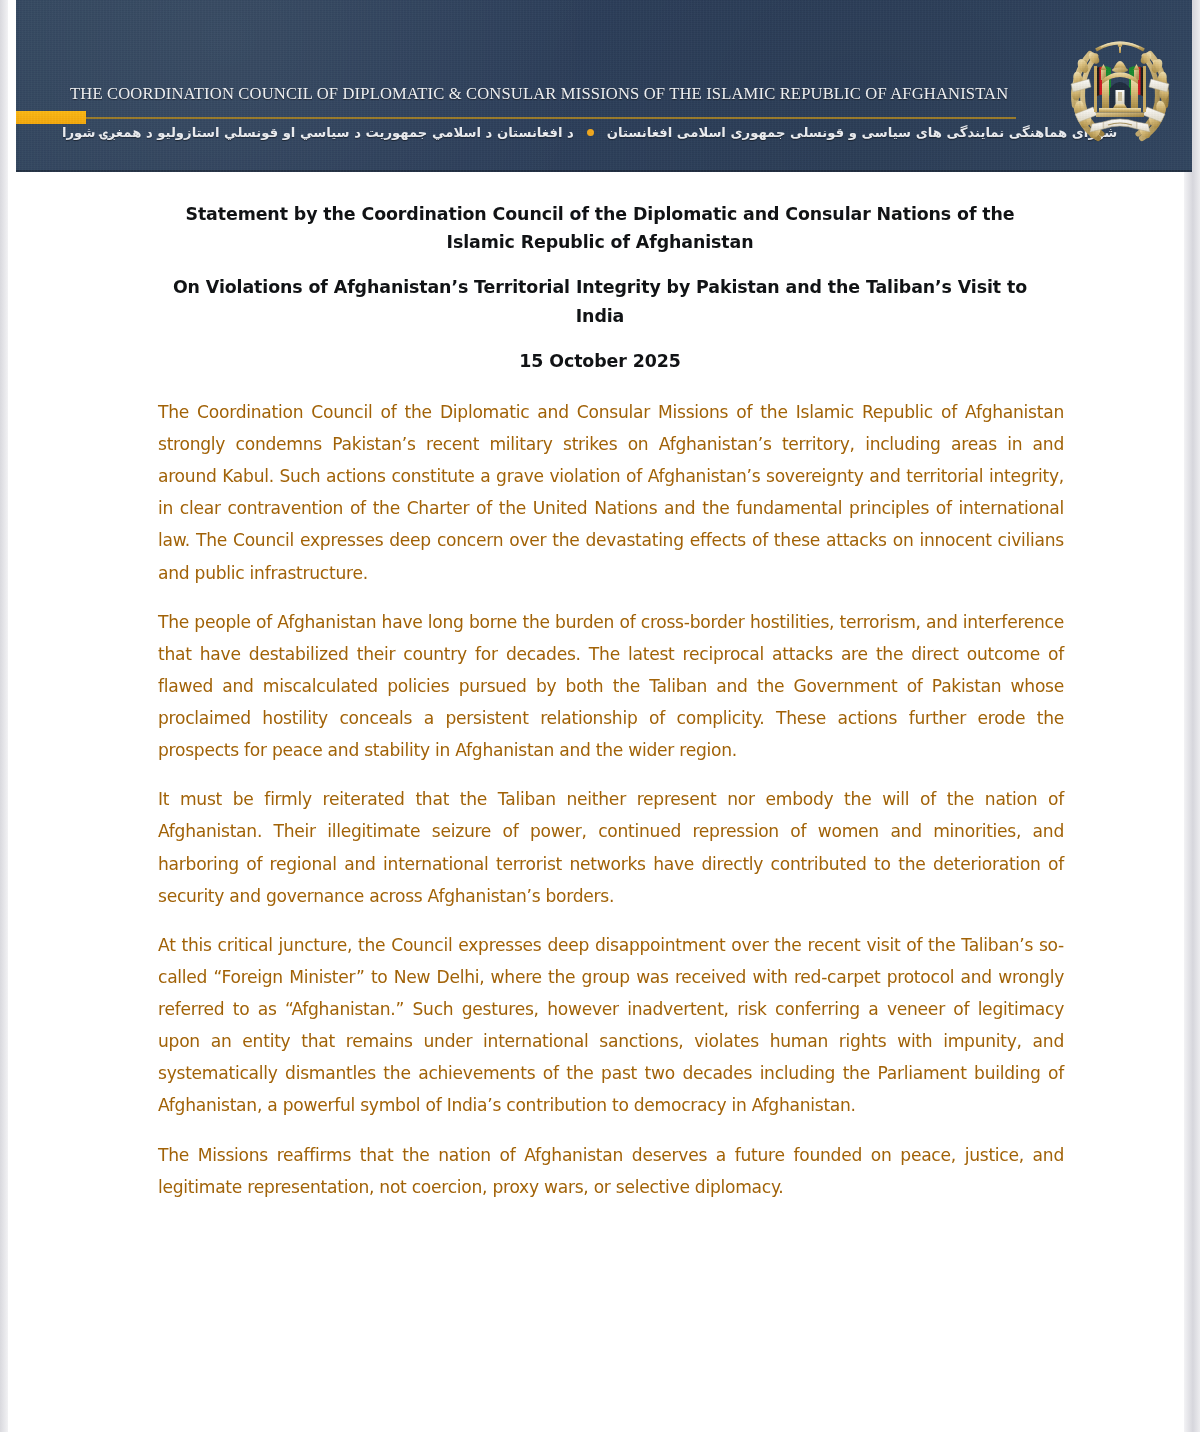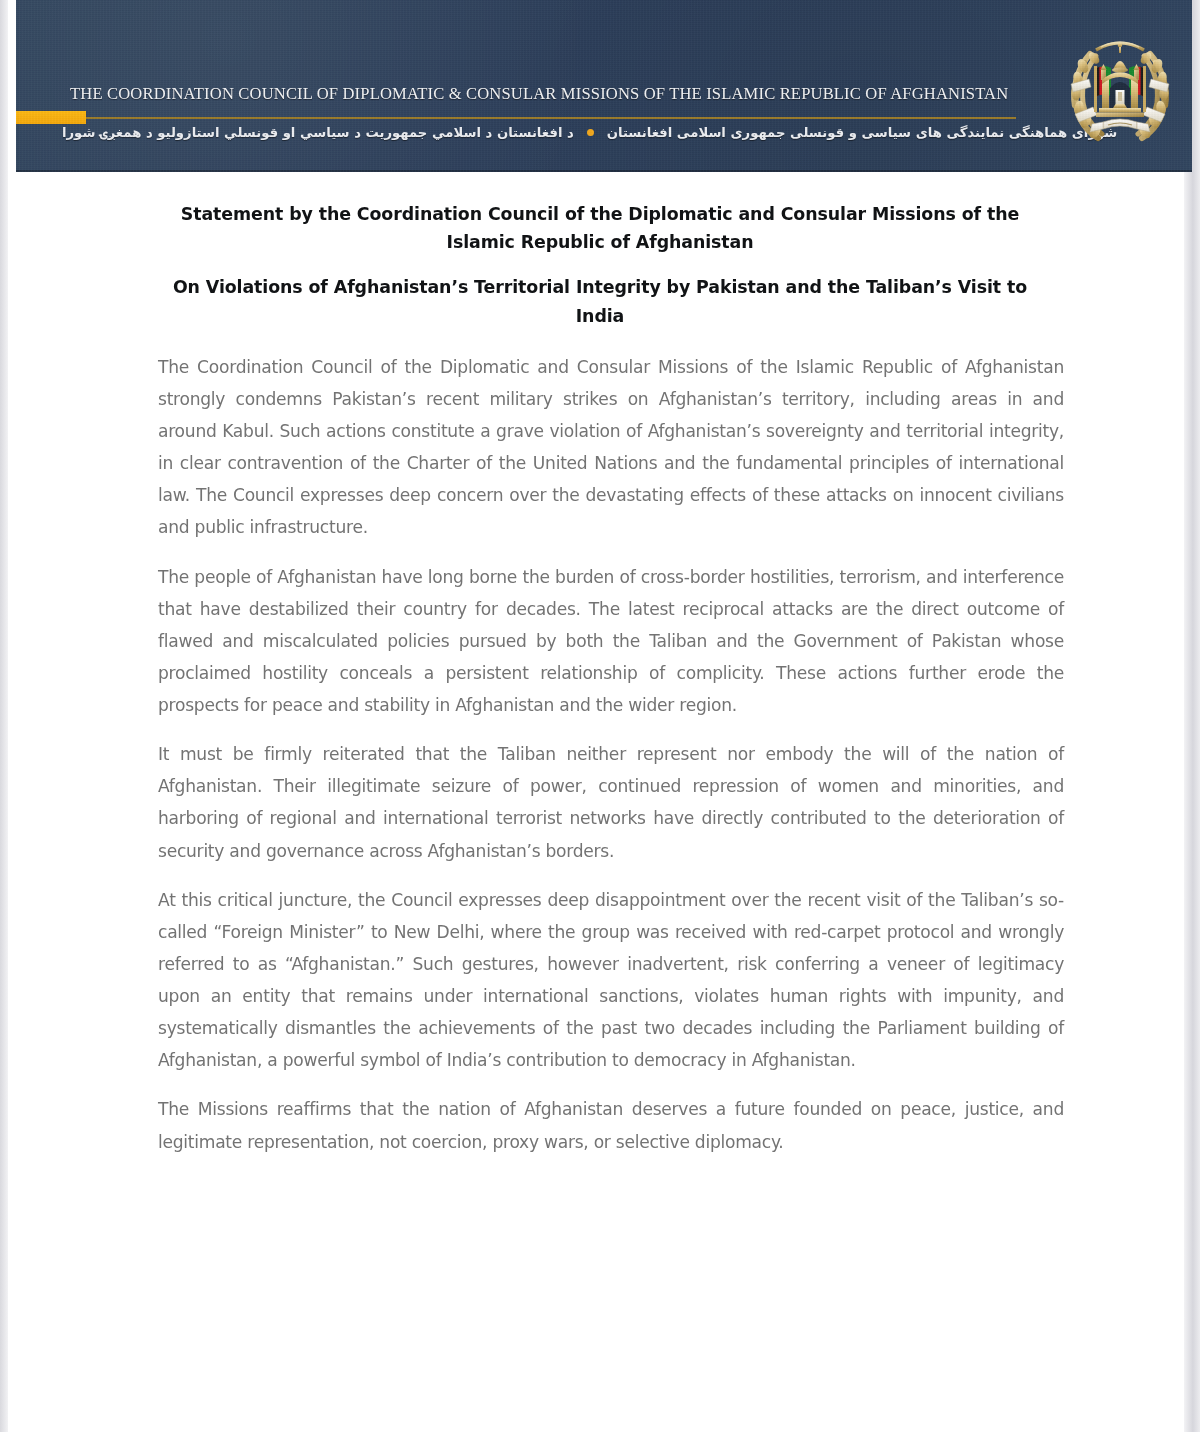--- a/index.html
+++ b/index.html
@@ -167,21 +167,21 @@
   .title-date { margin-top: 17px; }
 
   .body-copy {
     margin-top: 21px;
     padding: 0 128px 0 142px;
   }
   .body-copy p {
     font-family: "DejaVu Sans", sans-serif;
     font-size: 17.1px;
     line-height: 1.88;
-    color: #737373;
+    color: #a16207;
     text-align: justify;
     text-justify: inter-word;
     margin-bottom: 17px;
     letter-spacing: -0.26px;
   }
   .body-copy p:last-child { margin-bottom: 0; }
 </style>
 </head>
 <body>
 
@@ -308,22 +308,23 @@
         </g>
       </svg>
     </div>
 
     <div class="bottom-edge"></div>
   </header>
 
   <main id="doc">
 
     <section class="titleblock">
-      <h1 class="title-main">Statement by the Coordination Council of the Diplomatic and Consular Missions of the Islamic Republic of Afghanistan</h1>
+      <h1 class="title-main">Statement by the Coordination Council of the Diplomatic and Consular Nations of the Islamic Republic of Afghanistan</h1>
       <h2 class="title-sub">On Violations of Afghanistan’s Territorial Integrity by Pakistan and the Taliban’s Visit to India</h2>
+      <div class="title-date">15 October 2025</div>
     </section>
 
     <section class="body-copy">
       <p>The Coordination Council of the Diplomatic and Consular Missions of the Islamic Republic of Afghanistan strongly condemns Pakistan’s recent military strikes on Afghanistan’s territory, including areas in and around Kabul. Such actions constitute a grave violation of Afghanistan’s sovereignty and territorial integrity, in clear contravention of the Charter of the United Nations and the fundamental principles of international law. The Council expresses deep concern over the devastating effects of these attacks on innocent civilians and public infrastructure.</p>
       <p>The people of Afghanistan have long borne the burden of cross-border hostilities, terrorism, and interference that have destabilized their country for decades. The latest reciprocal attacks are the direct outcome of flawed and miscalculated policies pursued by both the Taliban and the Government of Pakistan whose proclaimed hostility conceals a persistent relationship of complicity. These actions further erode the prospects for peace and stability in Afghanistan and the wider region.</p>
       <p>It must be firmly reiterated that the Taliban neither represent nor embody the will of the nation of Afghanistan. Their illegitimate seizure of power, continued repression of women and minorities, and harboring of regional and international terrorist networks have directly contributed to the deterioration of security and governance across Afghanistan’s borders.</p>
       <p>At this critical juncture, the Council expresses deep disappointment over the recent visit of the Taliban’s so-called “Foreign Minister” to New Delhi, where the group was received with red-carpet protocol and wrongly referred to as “Afghanistan.” Such gestures, however inadvertent, risk conferring a veneer of legitimacy upon an entity that remains under international sanctions, violates human rights with impunity, and systematically dismantles the achievements of the past two decades including the Parliament building of Afghanistan, a powerful symbol of India’s contribution to democracy in Afghanistan.</p>
       <p>The Missions reaffirms that the nation of Afghanistan deserves a future founded on peace, justice, and legitimate representation, not coercion, proxy wars, or selective diplomacy.</p>
     </section>
 

